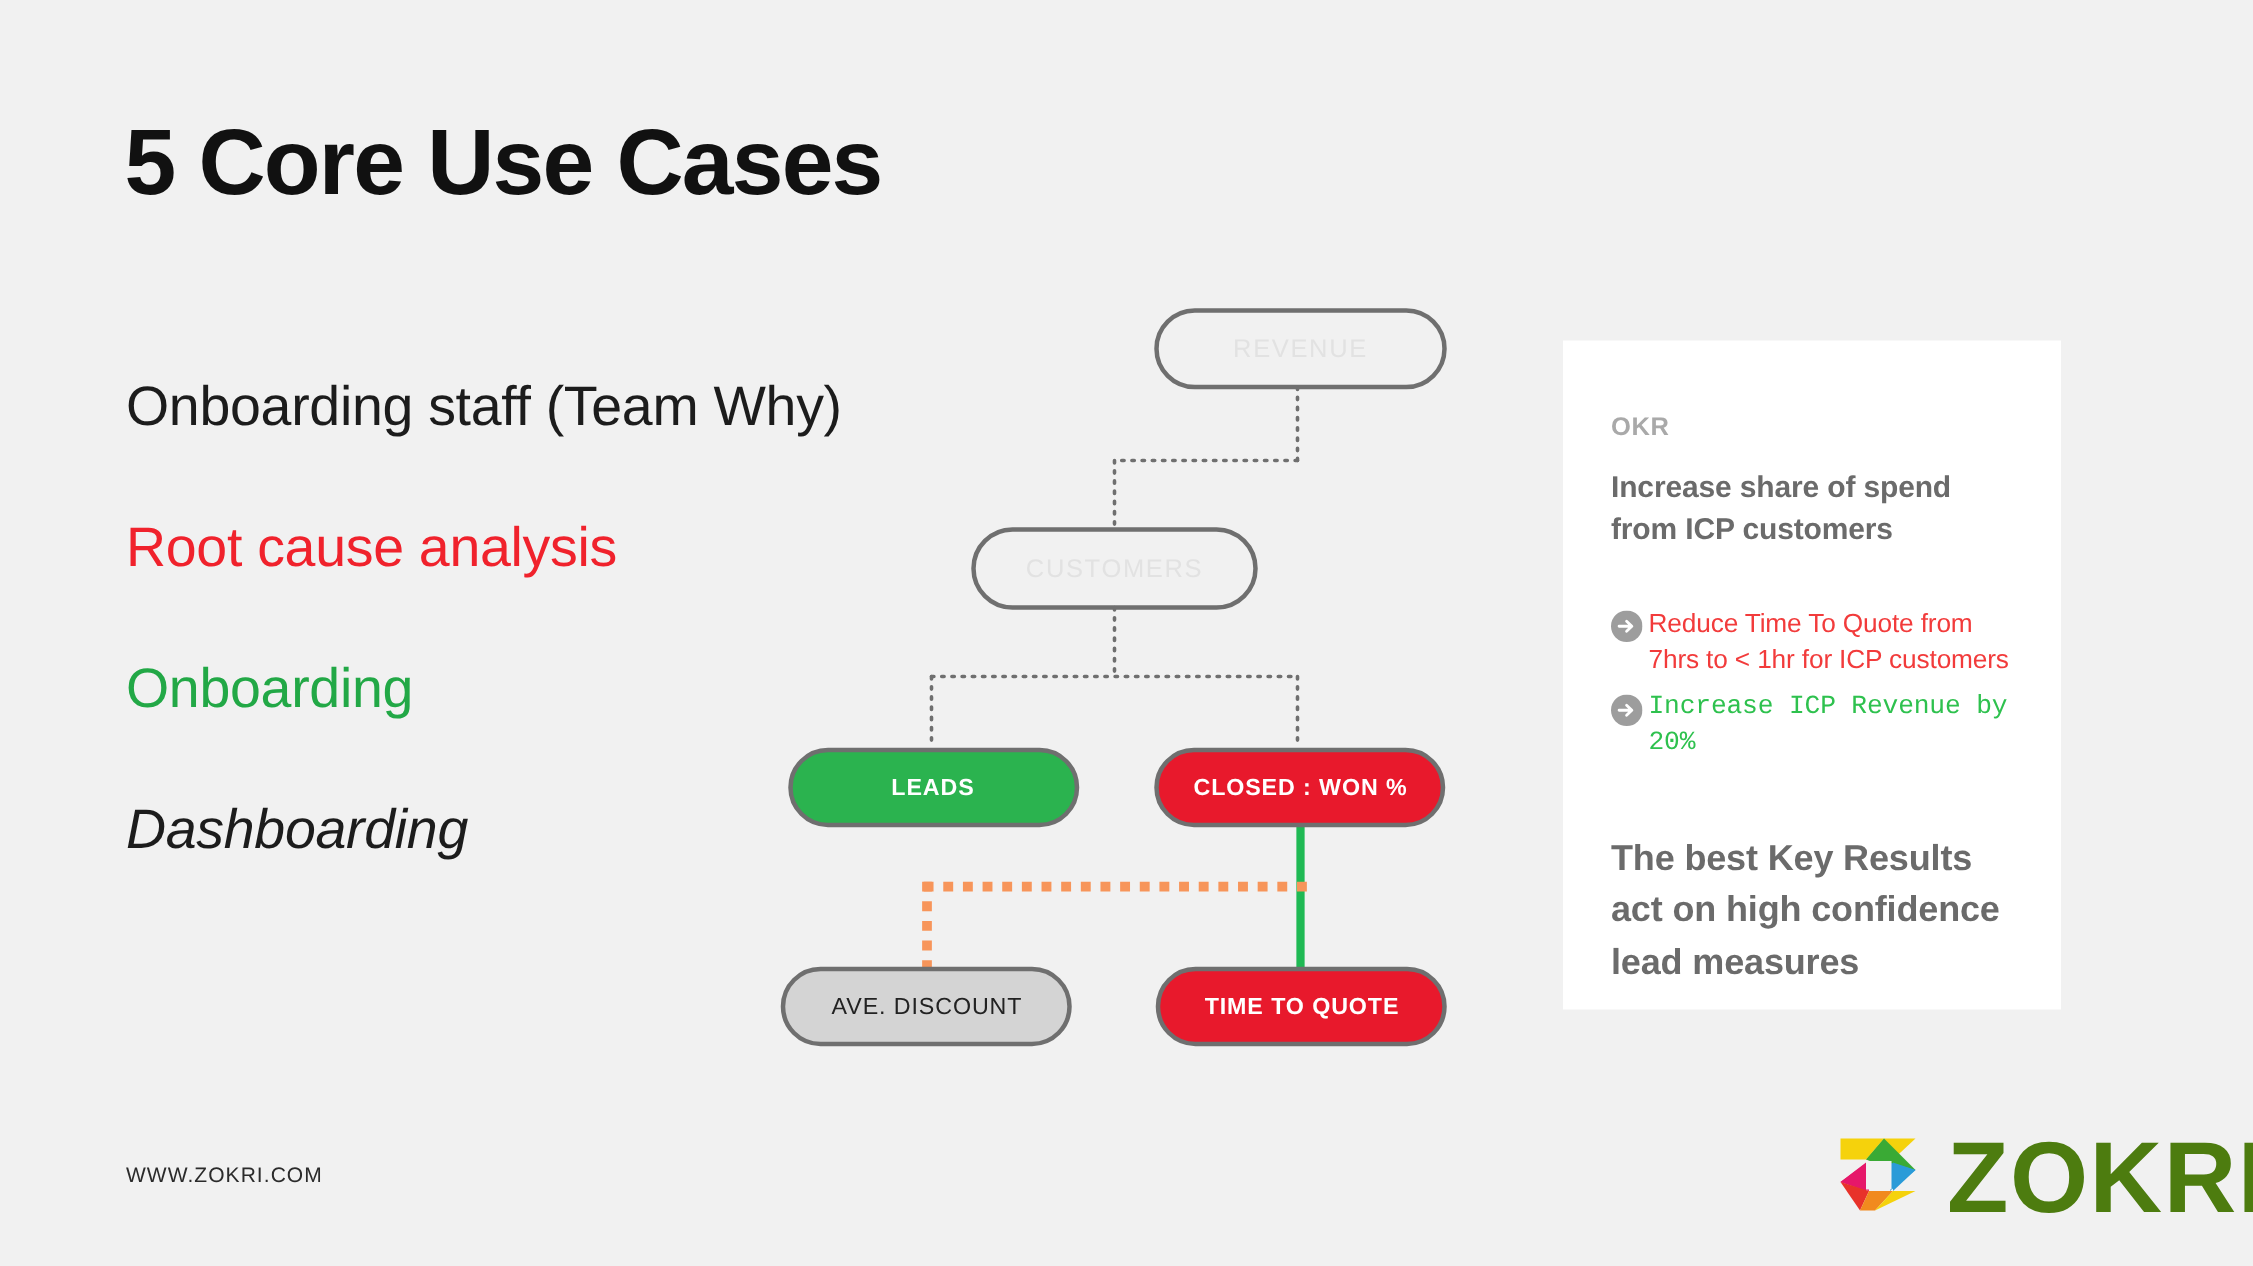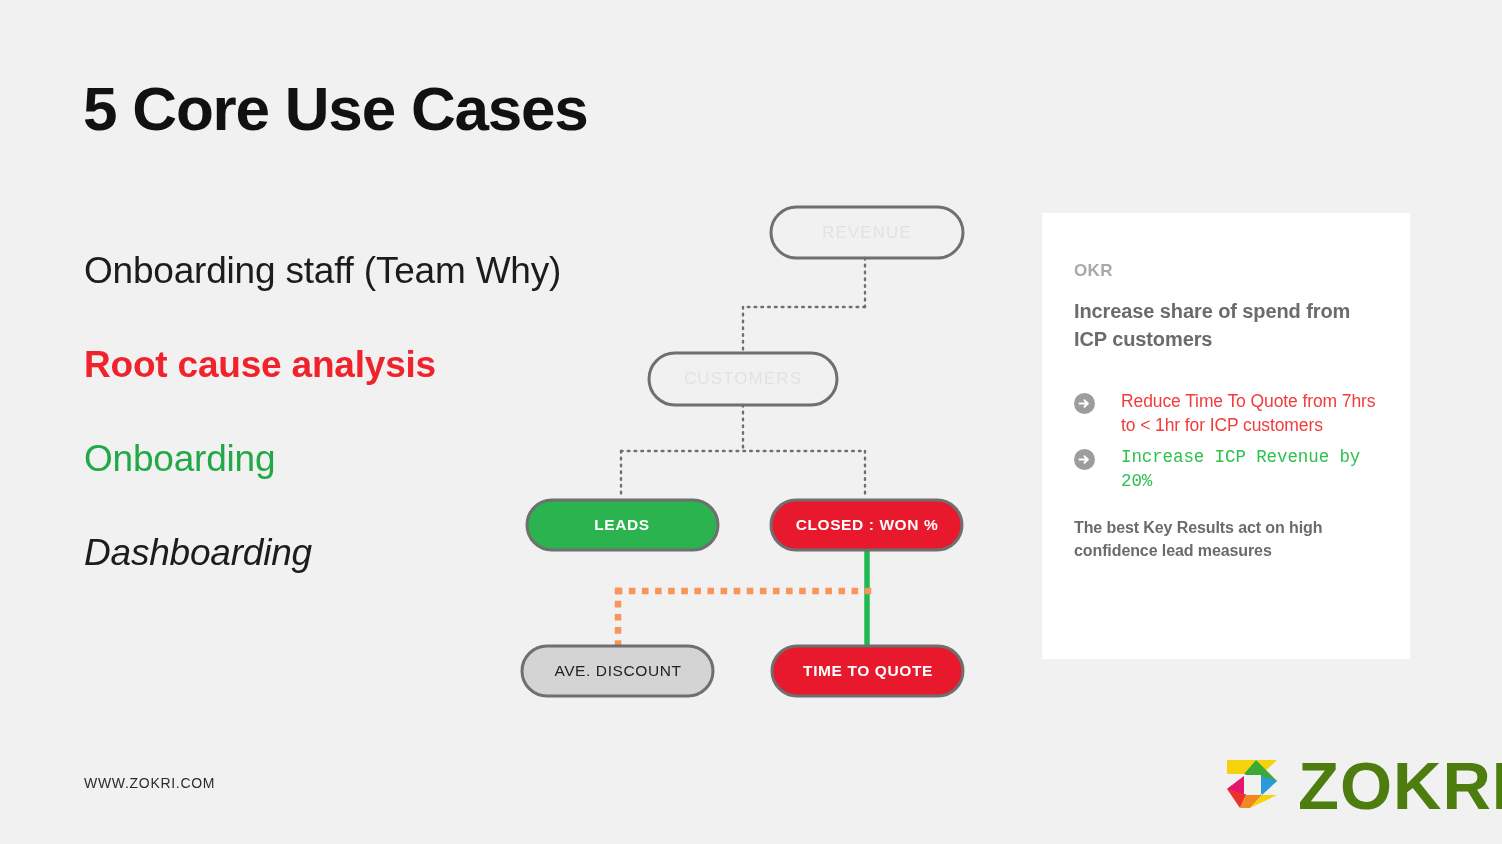--- a/index.html
+++ b/index.html
@@ -69,22 +69,22 @@
     dominant-baseline: middle;
   }
   .node-label.ghost { fill: #e2e2e2; font-size: 17px; letter-spacing: 1.1px; }
   .node-label.light { fill: #ffffff; font-weight: 700; }
   .node-label.dark  { fill: #222222; font-weight: 400; }
 
   
   #okr-card {
     position: absolute;
     left: 1042px;
-    top: 213px;
-    width: 368px;
+    top: 227px;
+    width: 332px;
     height: 446px;
     background: #ffffff;
     padding: 48px 32px 0 32px;
   }
   #okr-eyebrow {
     font-size: 17px;
     font-weight: 700;
     color: #a9a9a9;
     letter-spacing: 0.4px;
     margin-bottom: 16px;
@@ -94,41 +94,41 @@
     font-weight: 700;
     color: #6b6b6b;
     line-height: 1.42;
     letter-spacing: -0.1px;
     margin-bottom: 36px;
     max-width: 320px;
   }
   .kr-row {
     display: flex;
     align-items: flex-start;
-    gap: 26px;
+    gap: 4px;
     margin-bottom: 8px;
   }
   .kr-icon {
     flex: 0 0 auto;
     width: 21px;
     height: 21px;
     margin-top: 3px;
   }
   .kr-text {
     font-size: 17.5px;
     line-height: 1.37;
     letter-spacing: -0.1px;
     max-width: 300px;
   }
   .kr-text.red   { color: #f23b3b; }
   .kr-text.green { color: #2ec14e; font-family: Liberation Mono, monospace; }
 
   #okr-footnote {
-    margin-top: 22px;
-    font-size: 16px;
+    margin-top: 48px;
+    font-size: 24px;
     font-weight: 700;
     color: #6b6b6b;
     line-height: 1.45;
     letter-spacing: -0.1px;
     max-width: 330px;
   }
 
   
   #footer-url {
     position: absolute;
@@ -158,21 +158,21 @@
 <body style="background: rgb(241, 241, 241);">
 
 <div id="slide" style="background: rgb(241, 241, 241);">
 
   <h1 id="page-title">5 Core Use Cases</h1>
 
   <div id="use-case-list">
     <div class="use-case-item" style="color: rgb(28, 28, 28);">
       <span>Onboarding staff (Team Why)</span>
     </div>
-    <div class="use-case-item" style="color: rgb(240, 34, 44); font-weight: bold;">
+    <div class="use-case-item" style="color: rgb(240, 34, 44);">
       <span>Root cause analysis</span>
     </div>
     <div class="use-case-item" style="color: rgb(34, 168, 70);">
       <span>Onboarding</span>
     </div>
     <div class="use-case-item" style="color: rgb(28, 28, 28); font-style: italic;">
       <span>Dashboarding</span>
     </div>
   </div>
 

